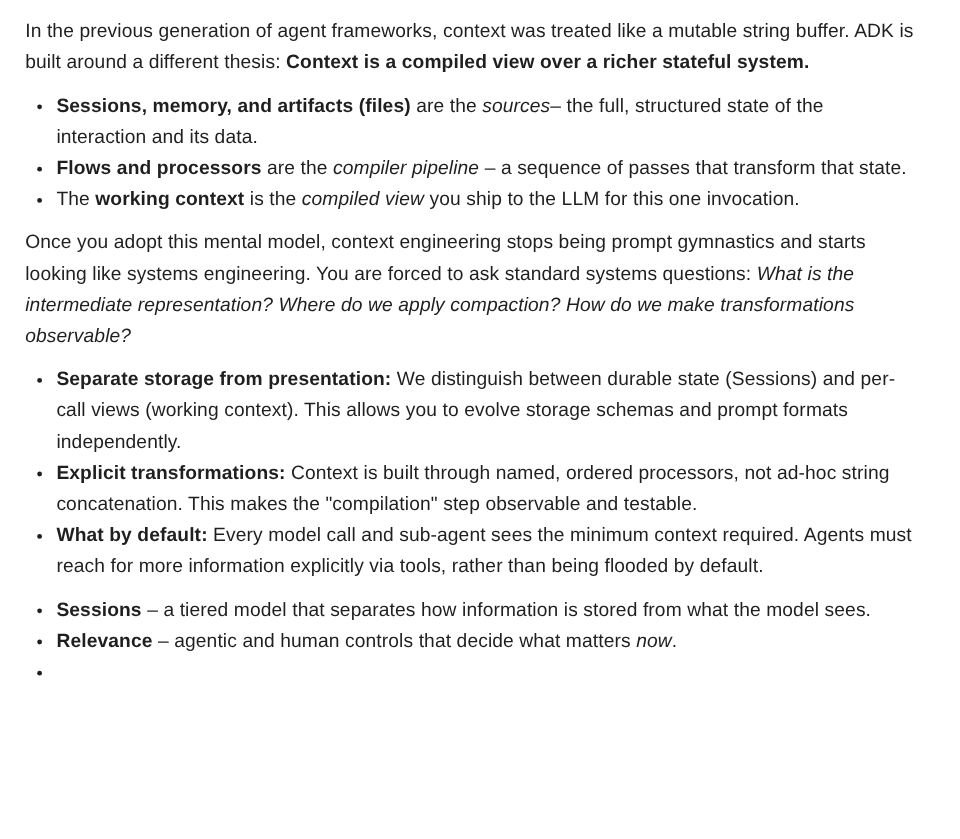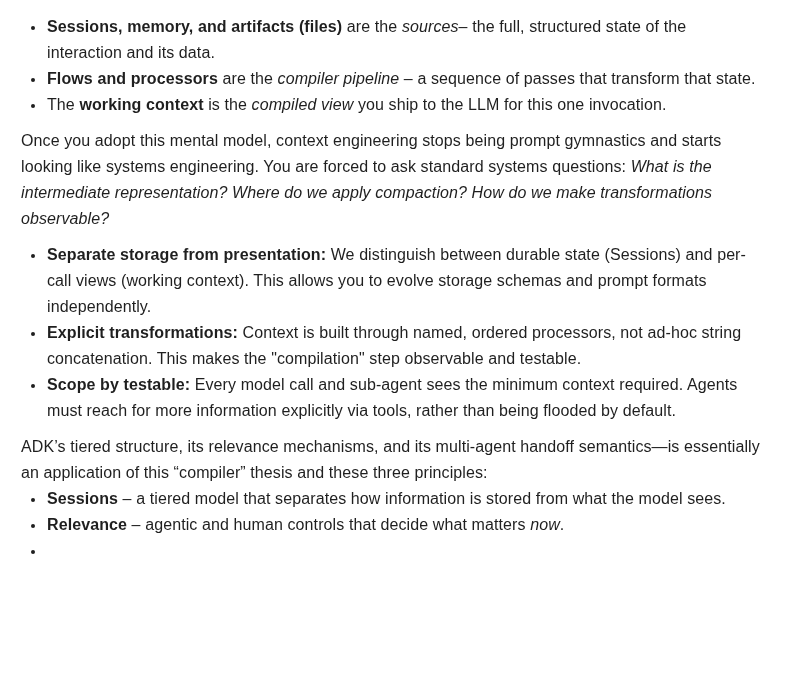--- a/index.html
+++ b/index.html
@@ -52,38 +52,38 @@
   }
   strong { font-weight: 700; }
   em { font-style: italic; margin-top: 36px; }
 </style>
 </head>
 <body>
 
 <main class="article">
 
 
+  <p><span>In the previous generation of agent frameworks, context was treated like a mutable string buffer. ADK is built around a different thesis: </span><strong>Context is a compiled view over a richer stateful system.</strong></p>
 
 
   <ul class="bullet-list">
     <li><span></span><strong>Sessions, memory, and artifacts (files)</strong><span> are the </span><em>sources</em><span>– the full, structured state of the interaction and its data.</span></li>
     <li><span></span><strong>Flows and processors</strong><span> are the </span><em>compiler pipeline</em><span> – a sequence of passes that transform that state.</span></li>
     <li><span>The </span><strong>working context</strong><span> is the </span><em>compiled view</em><span> you ship to the LLM for this one invocation.</span></li>
   </ul>
 
   <p><span>Once you adopt this mental model, context engineering stops being prompt gymnastics and starts looking like systems engineering. You are forced to ask standard systems questions: </span><em>What is the intermediate representation? Where do we apply compaction? How do we make transformations observable?</em></p>
 
 
   <ul class="bullet-list">
     <li><span></span><strong>Separate storage from presentation:</strong><span></span><em></em><span> We distinguish between durable state (Sessions) and per-call views (working context). This allows you to evolve storage schemas and prompt formats independently.</span></li>
     <li><span></span><strong>Explicit transformations:</strong><span></span><em></em><span> Context is built through named, ordered processors, not ad-hoc string concatenation. This makes the "compilation" step observable and testable.</span></li>
-    <li><span></span><strong>Scope by testable:</strong><span></span><em></em><span> Every model call and sub-agent sees the minimum context required. Agents must reach for more information explicitly via tools, rather than being flooded by default.</span></li>
+    <li><span></span><strong>What by default:</strong><span></span><em></em><span> Every model call and sub-agent sees the minimum context required. Agents must reach for more information explicitly via tools, rather than being flooded by default.</span></li>
   </ul>
 
-  <p class="tight">ADK’s tiered structure, its relevance mechanisms, and its multi-agent handoff semantics—is essentially an application of this “compiler” thesis and these three principles:</p>
 
   <ul class="bullet-list">
     <li><span></span><strong>Sessions</strong><span></span><em></em><span> – a tiered model that separates how information is stored from what the model sees.</span></li>
     <li><span></span><strong>Relevance</strong><span> – agentic and human controls that decide what matters </span><em>now</em><span>.</span></li>
     <li><span></span><span></span><em></em></li>
   </ul>
 
 </main>
 
 </body></html>

